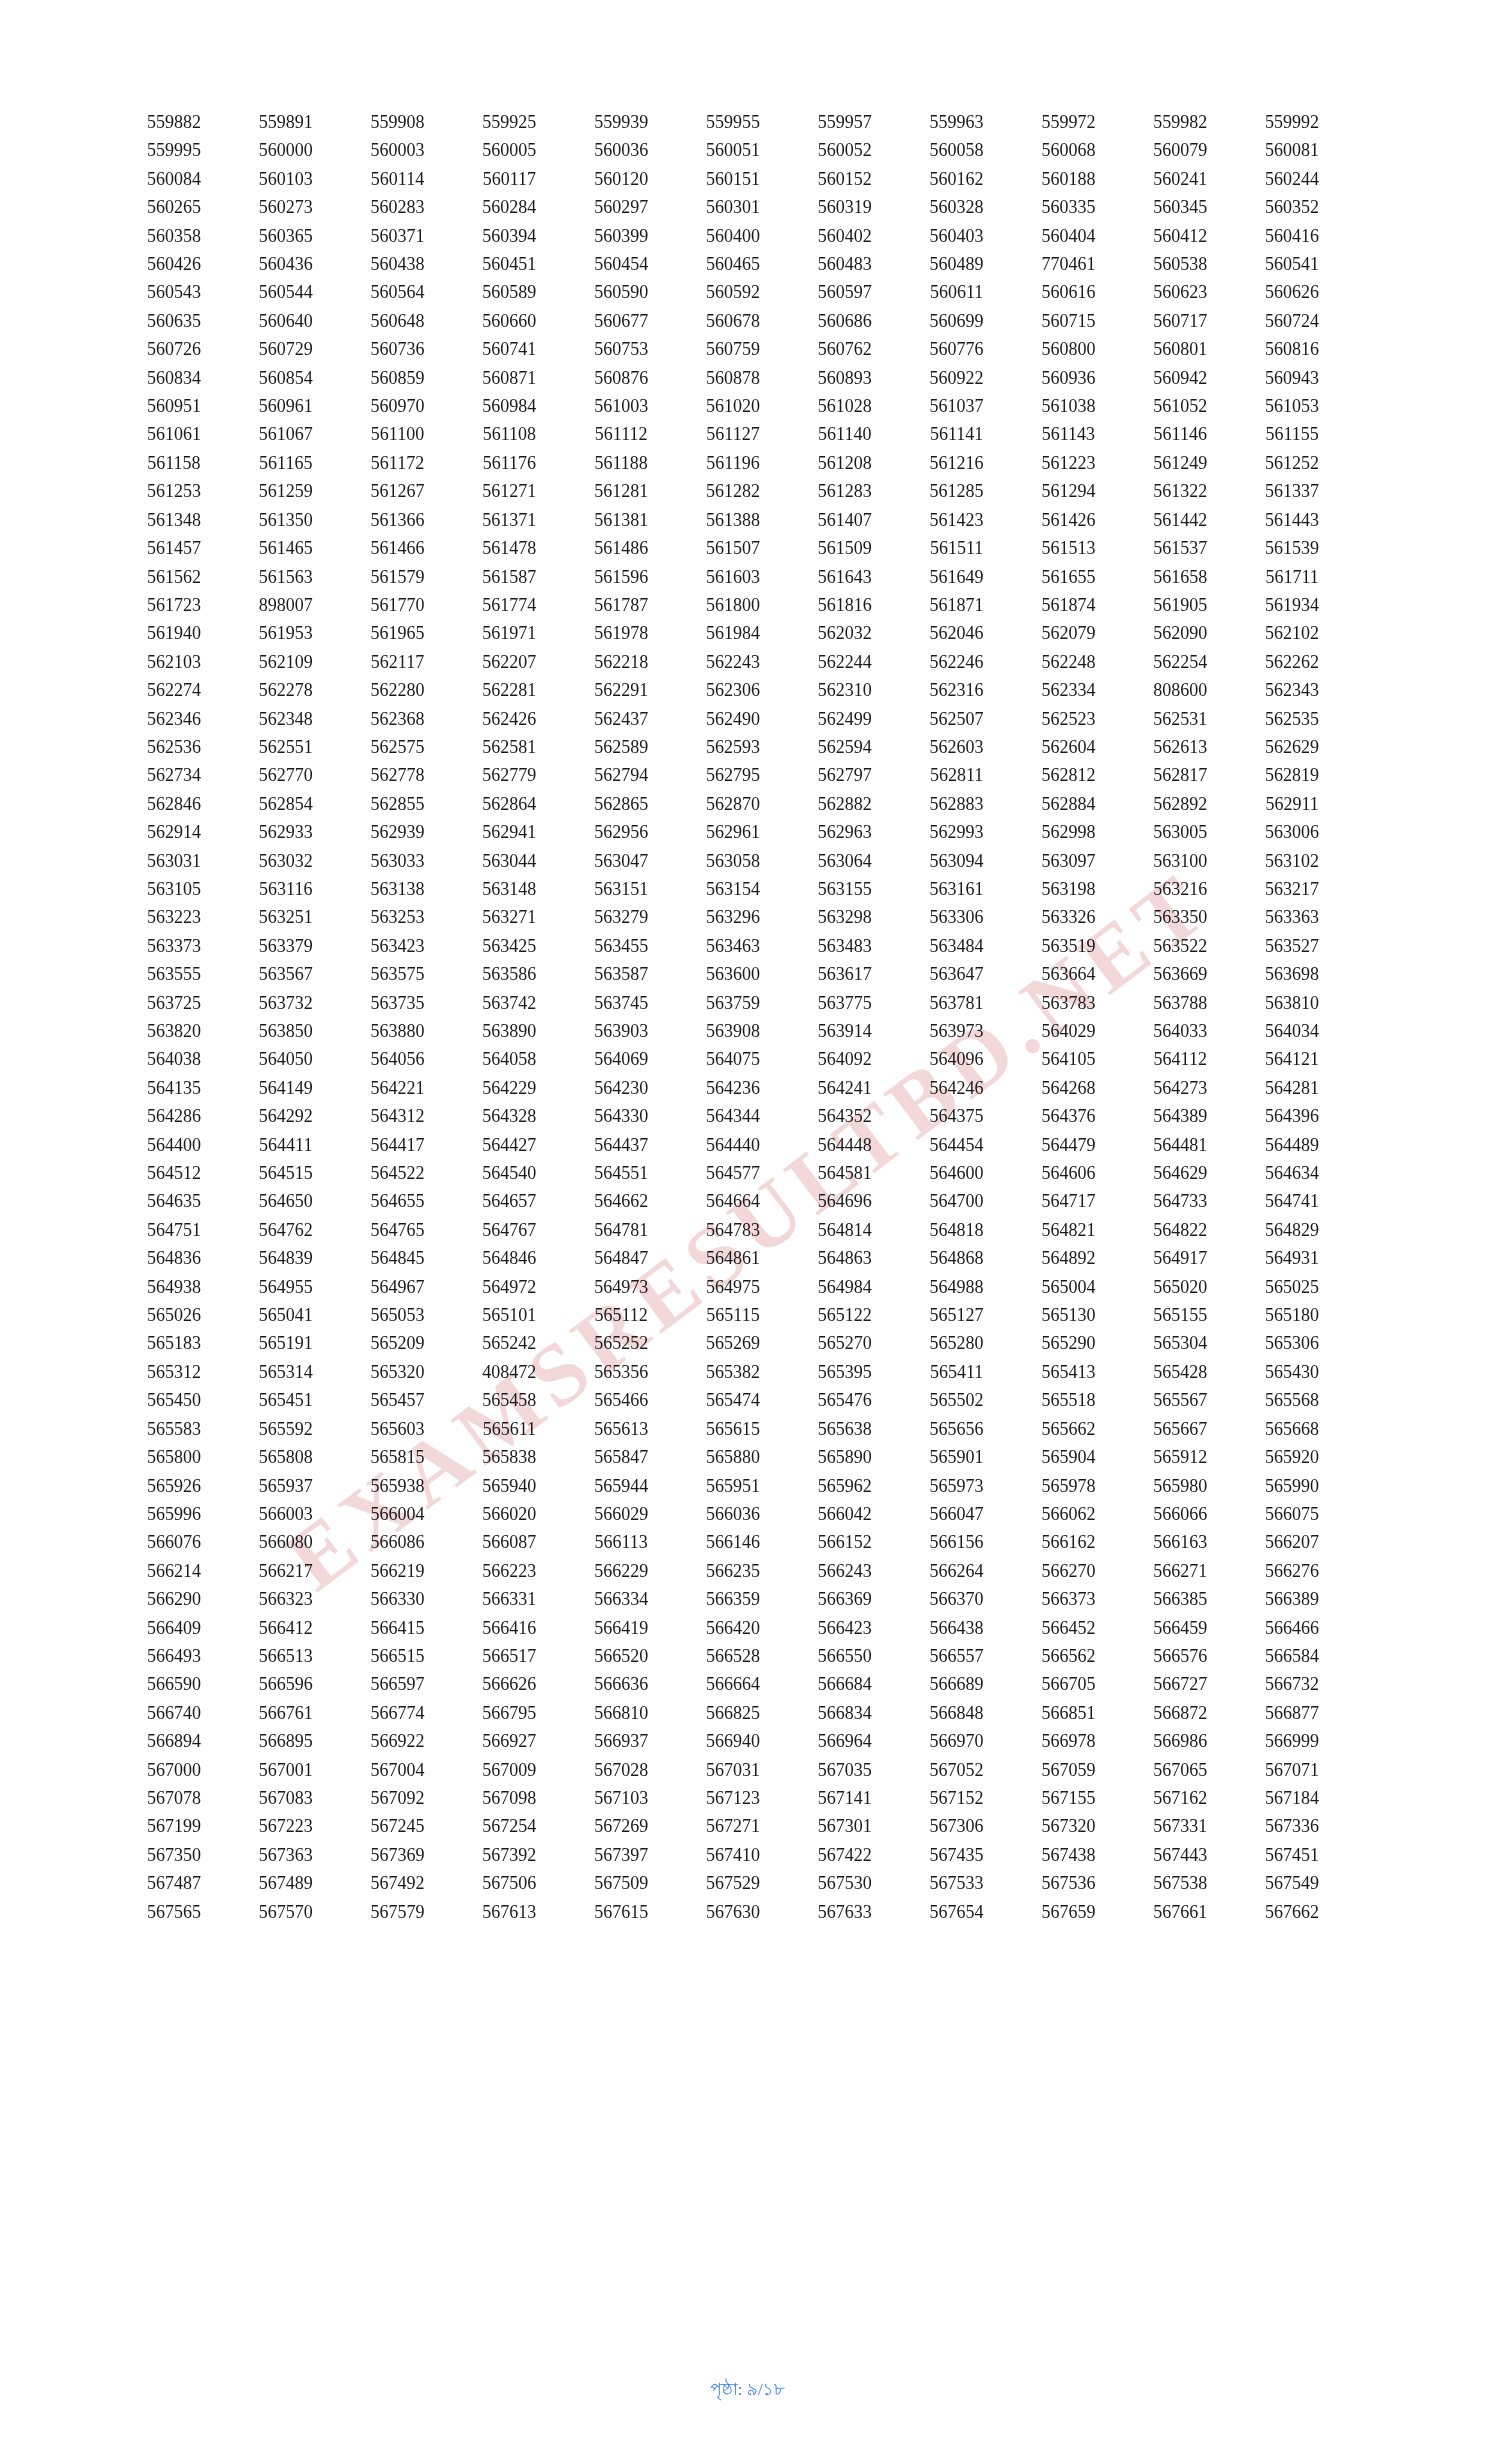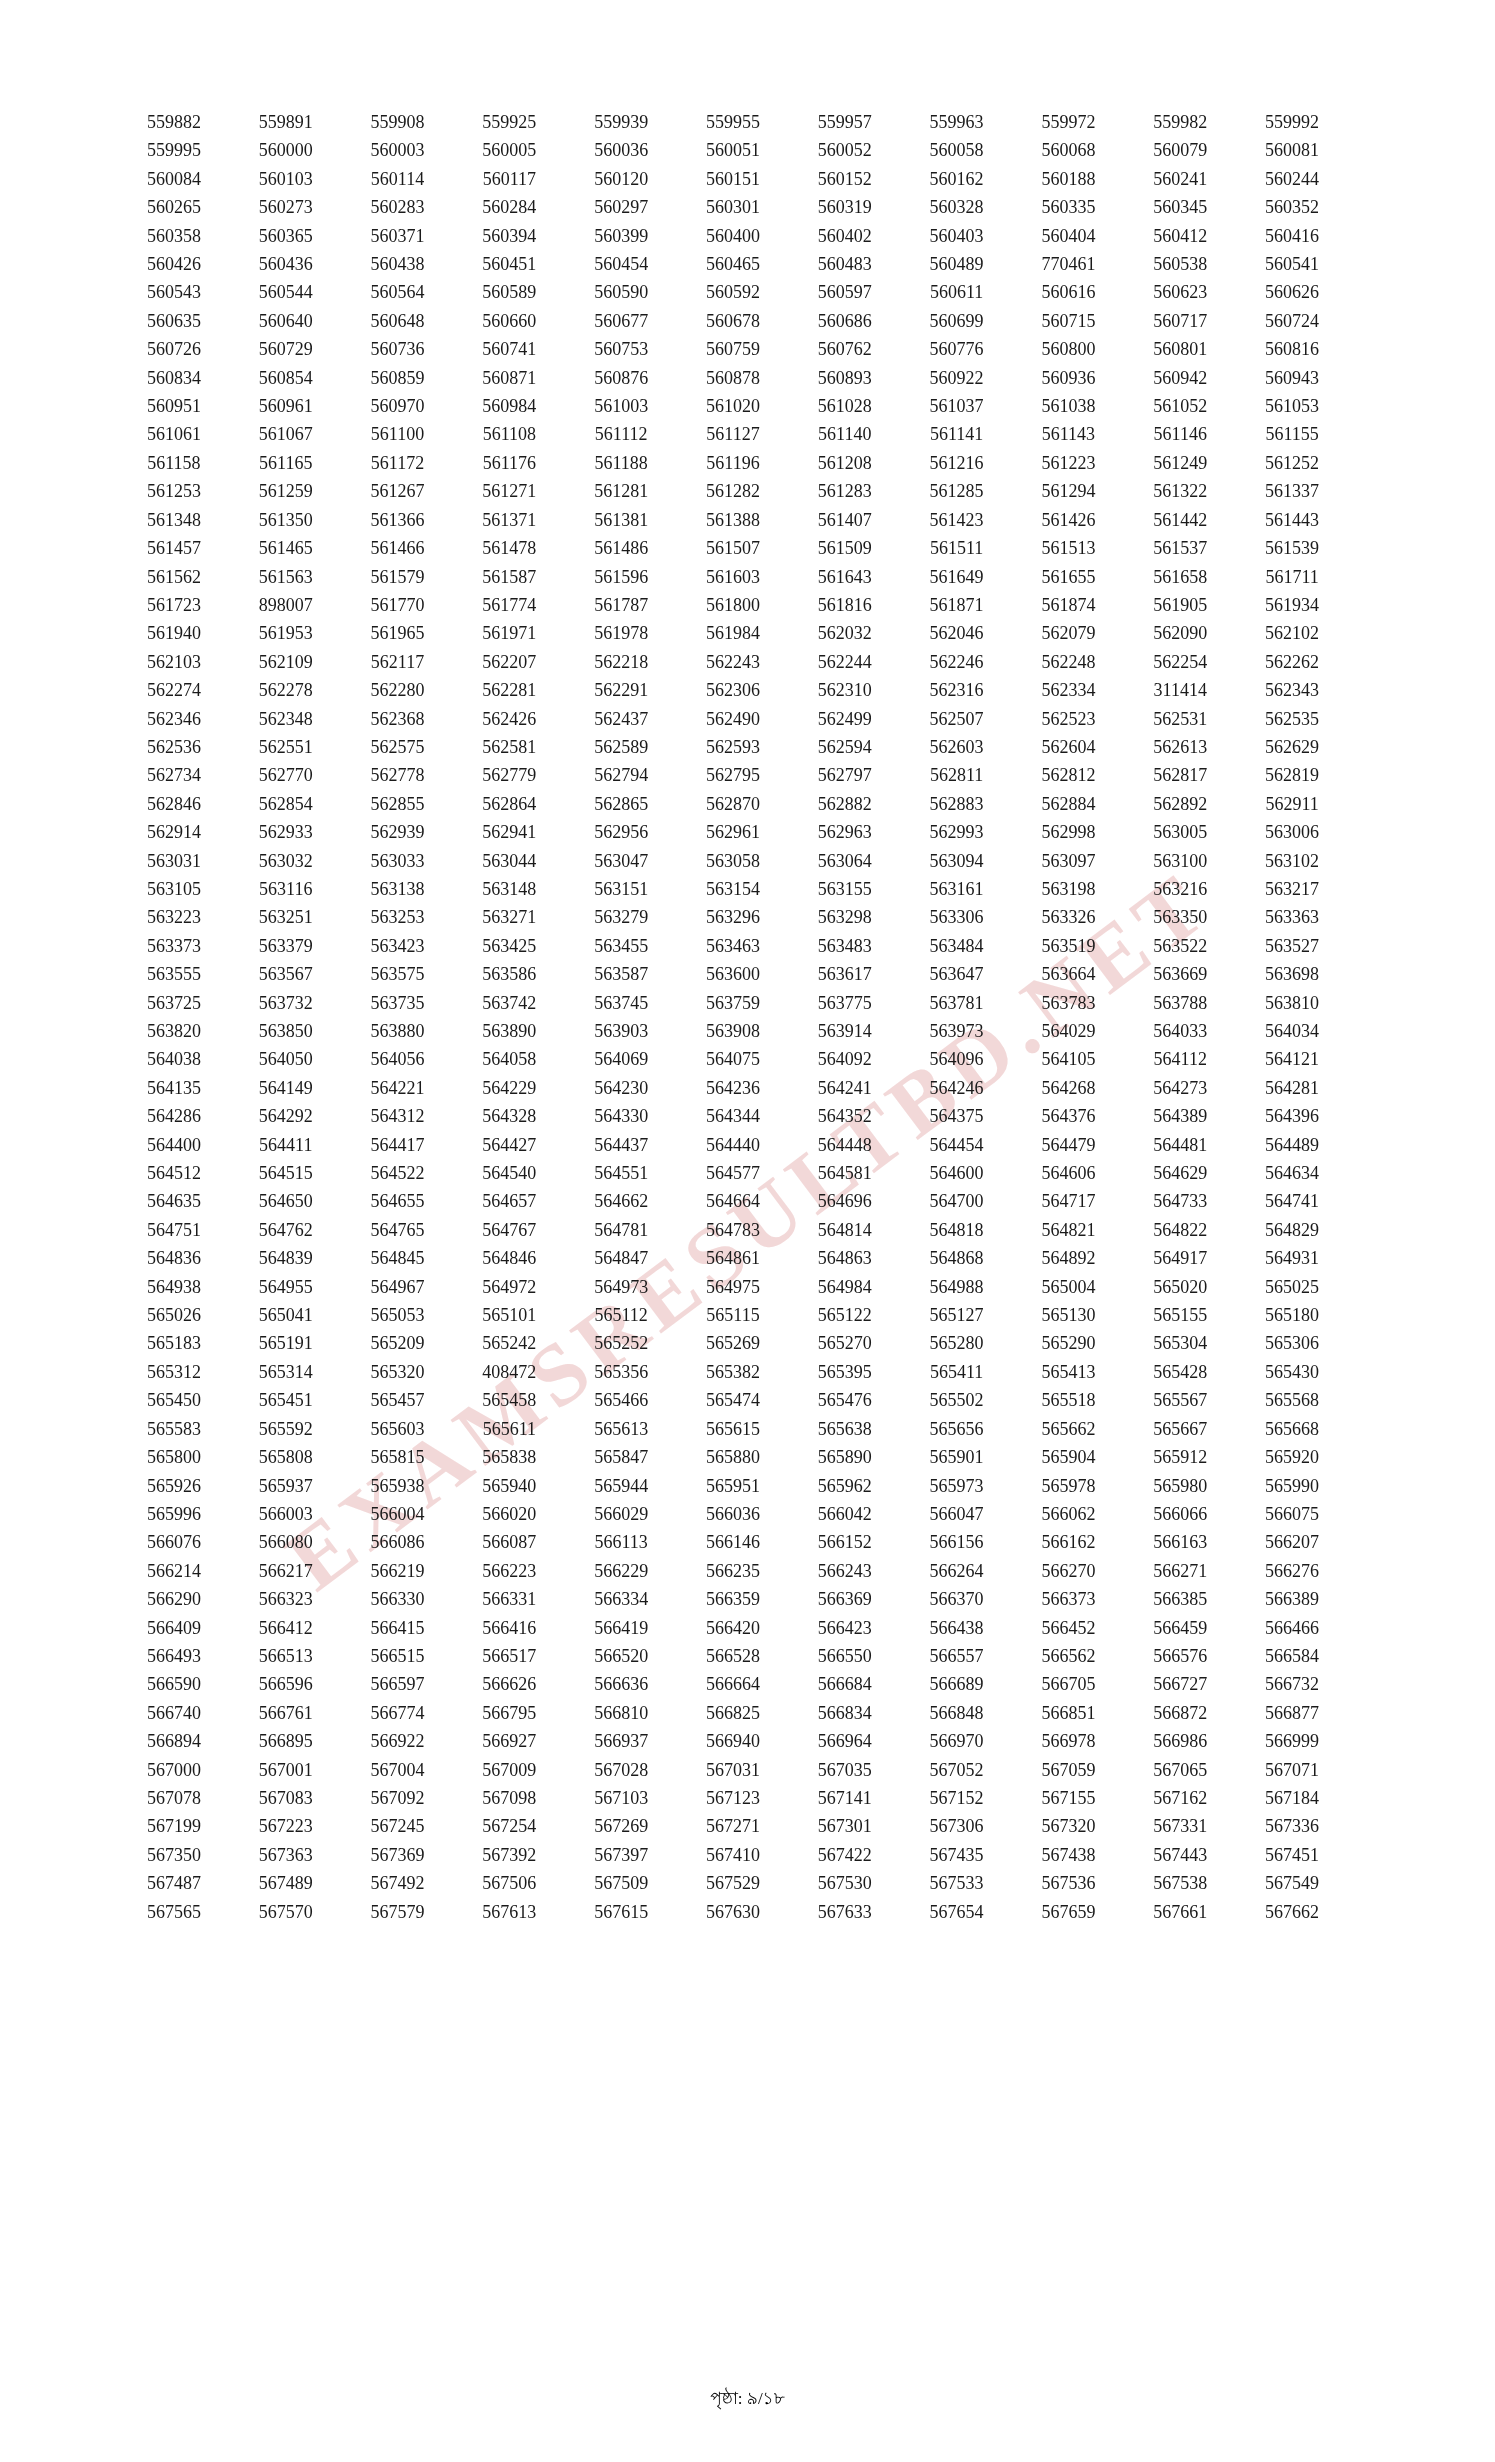--- a/index.html
+++ b/index.html
@@ -51,25 +51,25 @@
     text-align: center;
     padding: 0;
     height: 28.4px;
     line-height: 28.4px;
     white-space: nowrap;
   }
   .footer {
     position: absolute;
     left: 0;
     right: 0;
-    bottom: 49px;
+    bottom: 58px;
     text-align: center;
     font-family: "Liberation Serif", serif;
     font-size: 17px;
-    color: #000000;
+    color: #3b82f6;
     z-index: 2;
   }
 </style>
 </head>
 <body>
 
 <div class="page">
 
   <div class="watermark">EXAMSRESULTBD.NET</div>
 
@@ -339,21 +339,21 @@
           <tr>
             <td>562274</td>
             <td>562278</td>
             <td>562280</td>
             <td>562281</td>
             <td>562291</td>
             <td>562306</td>
             <td>562310</td>
             <td>562316</td>
             <td>562334</td>
-            <td>311414</td>
+            <td>808600</td>
             <td>562343</td>
           </tr>
           <tr>
             <td>562346</td>
             <td>562348</td>
             <td>562368</td>
             <td>562426</td>
             <td>562437</td>
             <td>562490</td>
             <td>562499</td>

